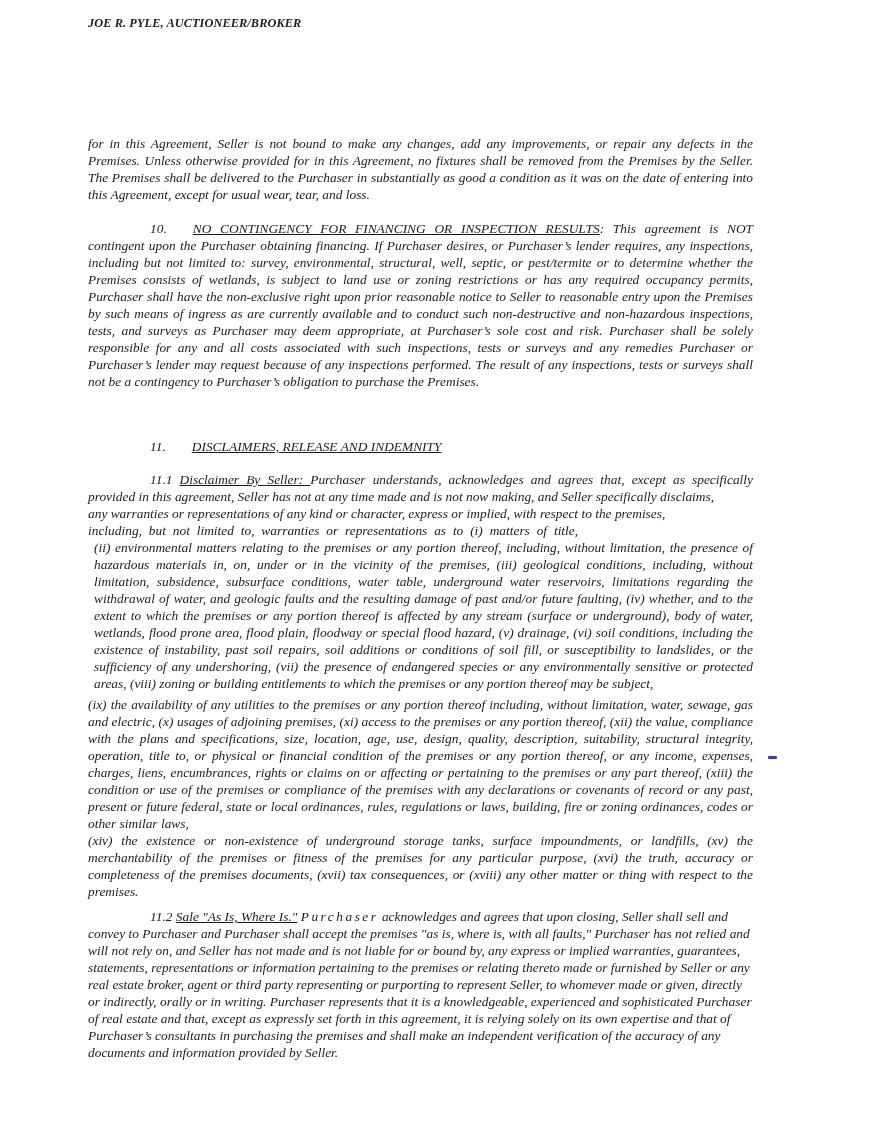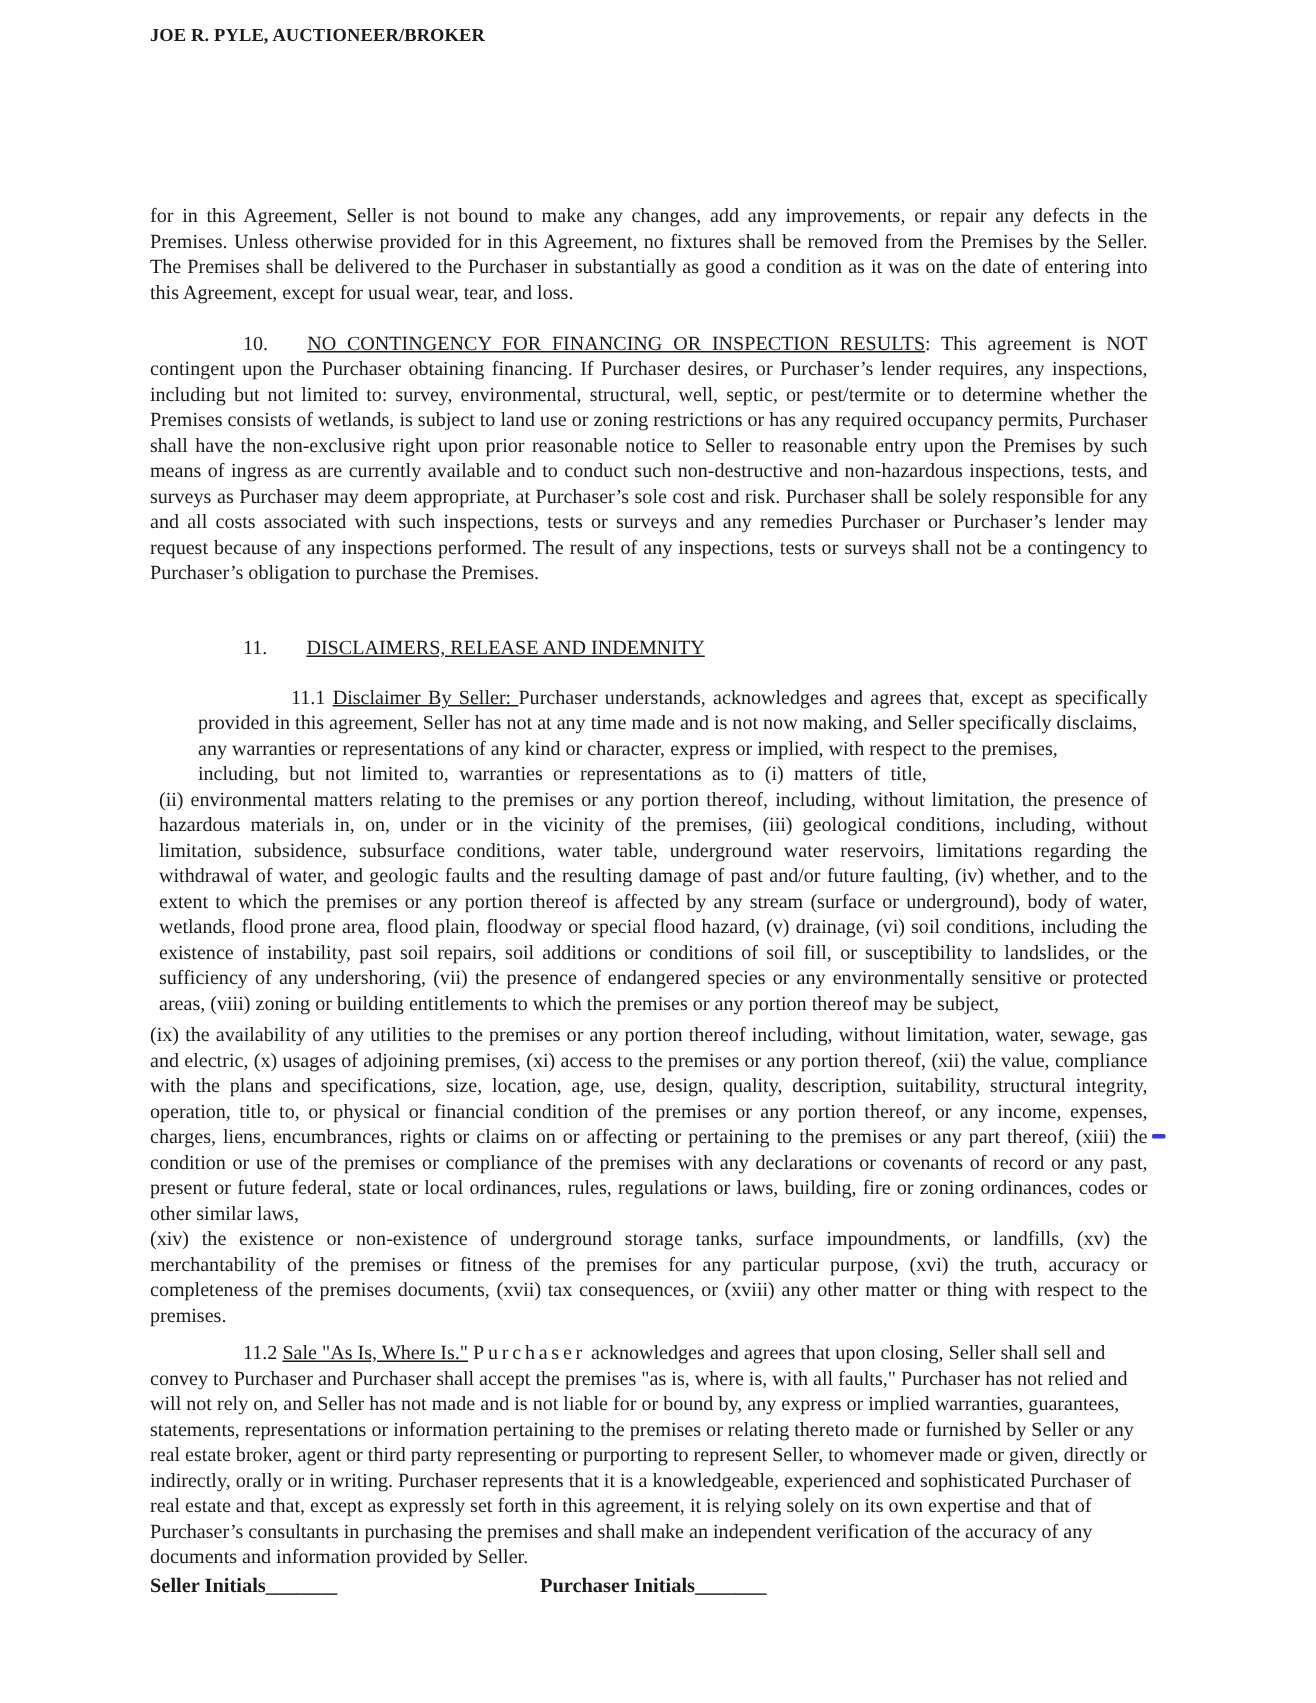--- a/index.html
+++ b/index.html
@@ -1,30 +1,30 @@
 <!DOCTYPE html>
 <html><head>
 <meta charset="utf-8">
 <style>
   html,body{margin:0;padding:0;background:#ffffff;}
   .page{position:relative;width:877px;height:1135px;background:#ffffff;overflow:hidden;
         font-family:"Liberation Serif","DejaVu Serif",serif;color:#1b1b1b;}
-  .content{position:absolute;left:100px;top:0;width:665px;}
+  .content{position:absolute;left:88px;top:0;width:665px;font-style:italic;}
   .doc-header{margin-top:16px;font-weight:bold;font-size:12.3px;line-height:15px;letter-spacing:0.1px;}
   p.para{margin:0;font-size:13.4px;line-height:17px;text-align:justify;}
   p.para.align-left{text-align:left;}
   p.para.indent{text-indent:62px;}
   span.u{text-decoration:underline;}
   span.tab{display:inline-block;width:26px;}
   span.spaced{letter-spacing:2.5px;}
   span.stretch{word-spacing:3.5px;}
   #p-intro{margin-top:104px;}
   #p-section-10{margin-top:17px;}
-  #p-section-11-heading{margin-top:33px;}
-  #p-disclaimer-by-seller{margin-top:16px;margin-left:32px;}
+  #p-section-11-heading{margin-top:48px;}
+  #p-disclaimer-by-seller{margin-top:16px;}
   #p-clause-ii{margin-left:6px;}
   #p-clause-ix{margin-top:4px;}
   #p-clause-xiv{margin-left:0;}
   #p-sale-as-is{margin-top:8px;}
   .footer-row{margin-top:2px;font-size:13.6px;line-height:17px;font-weight:bold;display:flex;}
   .footer-cell{white-space:nowrap;}
   .footer-cell.first{width:260px;}
   .annotation-dash{position:absolute;left:768px;top:756px;width:9px;height:3px;border-radius:1px;}
 </style>
 </head>
@@ -36,19 +36,15 @@
     <div id="doc-body">
         <p class="para" id="p-intro"><span>for in this Agreement, Seller is not bound to make any changes, add any improvements, or repair any defects in the Premises. Unless otherwise provided for in this Agreement, no fixtures shall be removed from the Premises by the Seller.  The Premises shall be delivered to the Purchaser in substantially as good a condition as it was on the date of entering into this Agreement, except for usual wear, tear, and loss.</span></p>
         <p class="para indent" id="p-section-10"><span>10.</span><span class="tab"></span><span class="u">NO CONTINGENCY FOR FINANCING OR INSPECTION RESULTS</span><span>: This agreement is NOT contingent upon the Purchaser obtaining financing. If Purchaser desires, or Purchaser’s lender requires, any inspections, including but not limited to: survey, environmental, structural, well, septic, or pest/termite or to determine whether the Premises consists of wetlands, is subject to land use or zoning restrictions or has any required occupancy permits, Purchaser shall have the non-exclusive right upon prior reasonable notice to Seller to reasonable entry upon the Premises by such means of ingress as are currently available and to conduct such non-destructive and non-hazardous inspections, tests, and surveys as Purchaser may deem appropriate, at Purchaser’s sole cost and risk. Purchaser shall be solely responsible for any and all costs associated with such inspections, tests or surveys and any remedies Purchaser or Purchaser’s lender may request because of any inspections performed. The result of any inspections, tests or surveys shall not be a contingency to Purchaser’s obligation to purchase the Premises.</span></p>
         <p class="para align-left indent" id="p-section-11-heading"><span>11.</span><span class="tab"></span><span class="u">DISCLAIMERS, RELEASE AND INDEMNITY</span></p>
         <p class="para indent" id="p-disclaimer-by-seller"><span>11.1 </span><span class="u">Disclaimer By Seller: </span><span> Purchaser understands, acknowledges and agrees that, except as specifically provided in this agreement, Seller has not at any time made and is not now making, and Seller specifically disclaims,</span><br><span>any warranties or representations of any kind or character, express or implied, with respect to the premises,</span><br><span class="stretch">including, but not limited to, warranties or representations as to (i) matters of title,</span></p>
         <p class="para" id="p-clause-ii"><span>(ii) environmental matters relating to the premises or any portion thereof, including, without limitation, the presence of hazardous materials in, on, under or in the vicinity of the premises, (iii) geological conditions, including, without limitation, subsidence, subsurface conditions, water table, underground water reservoirs, limitations regarding the withdrawal of water, and geologic faults and the resulting damage of past and/or future faulting, (iv) whether, and to the extent to which the premises or any portion thereof is affected by any stream (surface or underground), body of water, wetlands, flood prone area, flood plain, floodway or special flood hazard, (v) drainage, (vi) soil conditions, including the existence of instability, past soil repairs, soil additions or conditions of soil fill, or susceptibility to landslides, or the sufficiency of any undershoring, (vii) the presence of endangered species or any environmentally sensitive or protected areas, (viii) zoning or building entitlements to which the premises or any portion thereof may be subject,</span></p>
         <p class="para" id="p-clause-ix"><span>(ix) the availability of any utilities to the premises or any portion thereof including, without limitation, water, sewage, gas and electric, (x) usages of adjoining premises,  (xi) access to the premises or any portion thereof, (xii) the value, compliance with the plans and specifications, size, location, age, use, design, quality, description, suitability, structural integrity, operation, title to, or physical or financial condition of the premises or any portion thereof, or any income, expenses, charges, liens, encumbrances, rights or claims on or affecting or pertaining to the premises or any part thereof, (xiii) the condition or use of the premises or compliance of the premises with any declarations or covenants of record or any past, present or future federal, state or local ordinances, rules, regulations or laws, building, fire or zoning ordinances, codes or other similar laws,</span></p>
         <p class="para" id="p-clause-xiv"><span>(xiv) the existence or non-existence of underground storage tanks, surface impoundments, or landfills, (xv) the merchantability of the premises or fitness of the premises for any particular purpose, (xvi) the truth, accuracy or completeness of the premises documents, (xvii) tax consequences, or (xviii) any other matter or thing with respect to the premises.</span></p>
         <p class="para align-left indent" id="p-sale-as-is"><span>11.2 </span><span class="u">Sale "As Is, Where Is."</span><span> </span><span class="spaced">Purchaser</span><span> acknowledges and agrees that upon closing, Seller shall sell and convey to Purchaser and Purchaser shall accept the premises "as is, where is, with all faults," Purchaser has not relied and will not rely on, and Seller has not made and is not liable for or bound by, any express or implied warranties, guarantees, statements, representations or information pertaining to the premises or relating thereto made or furnished by Seller or any real estate broker, agent or third party representing or purporting to represent Seller, to whomever made or given, directly or indirectly, orally or in writing. Purchaser represents that it is a knowledgeable, experienced and sophisticated Purchaser of real estate and that, except as expressly set forth in this agreement, it is relying solely on its own expertise and that of Purchaser’s consultants in purchasing the premises and shall make an independent verification of the accuracy of any documents and information provided by Seller.</span></p>
       </div>
-    <div class="footer-row">
-      <span class="footer-cell first"><span>Seller Initials</span><span class="blank">_______</span></span>
-      <span class="footer-cell"><span>Purchaser Initials</span><span class="blank">_______</span></span>
-    </div>
   </div>
   <div class="annotation-dash" title="-" style="background: rgb(58, 58, 214);"></div>
 </div>
 
 </body></html>

